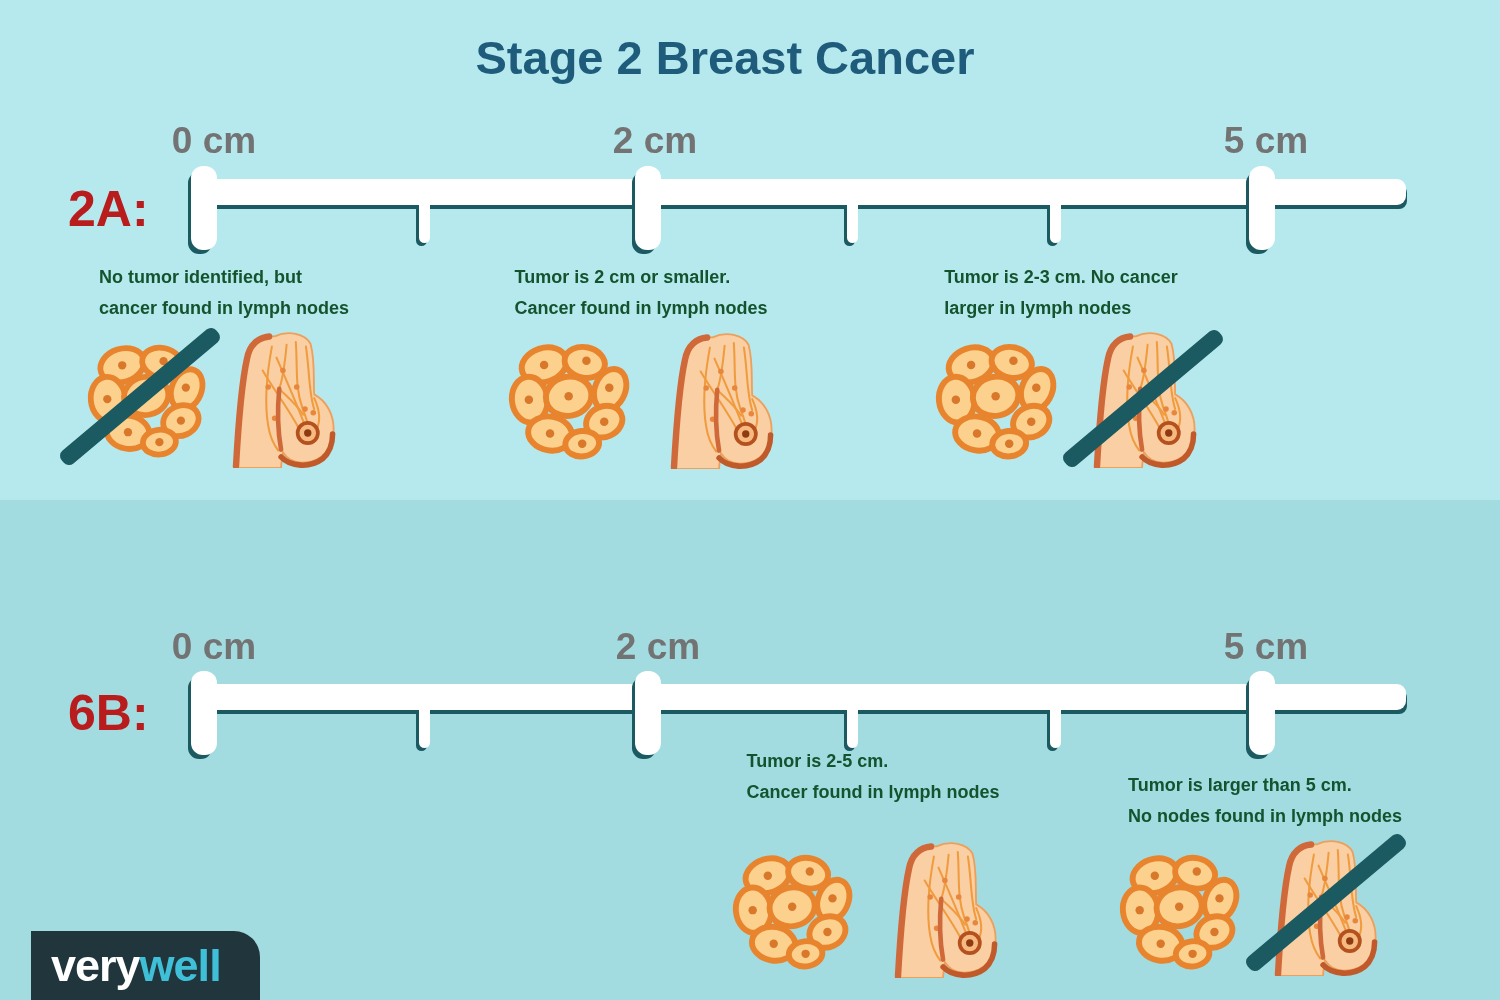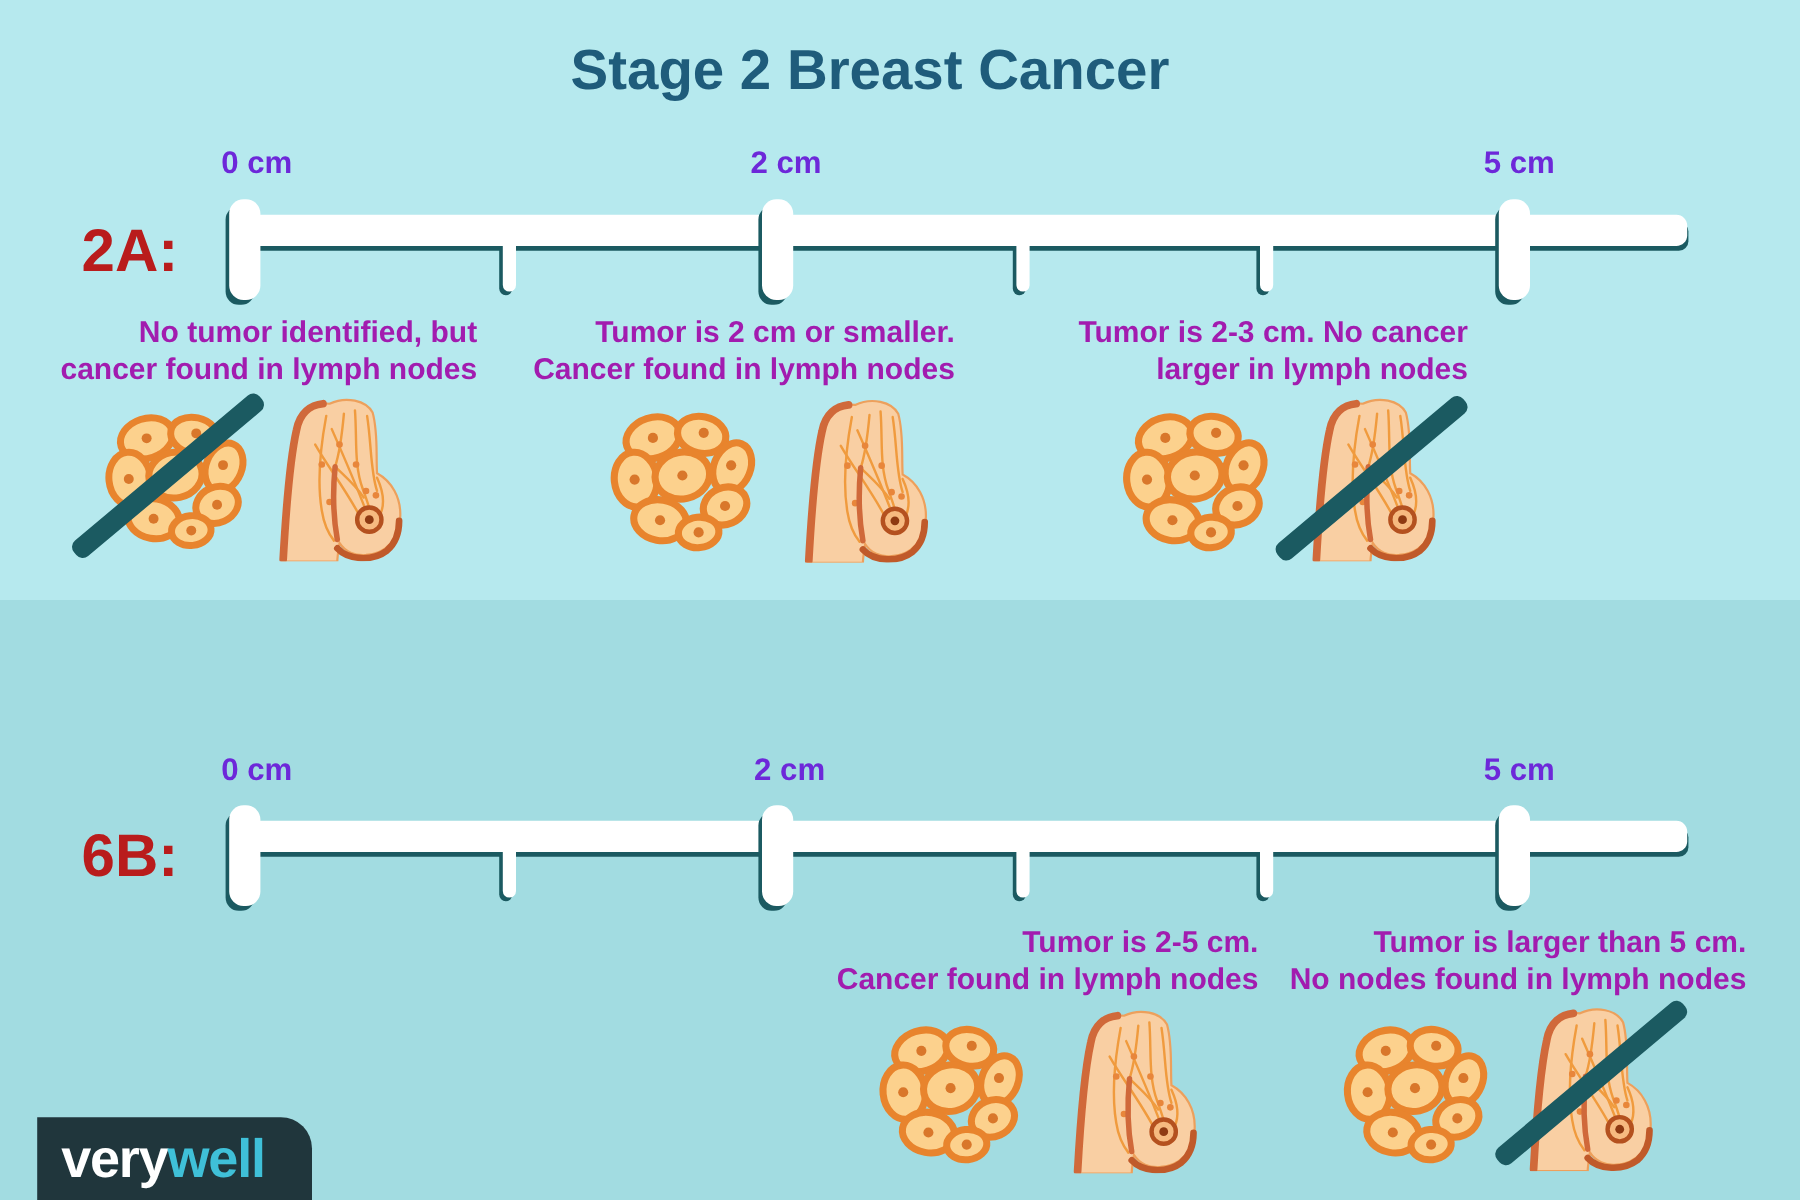--- a/index.html
+++ b/index.html
@@ -7,29 +7,29 @@
     position:relative;width:1500px;height:1000px;overflow:hidden;
     background:#b6e9ee;
     font-family:"Liberation Sans", sans-serif;
     padding-left:16px;
     -webkit-font-smoothing:antialiased;
   }
   .section-bottom{position:absolute;left:0;top:500px;width:1500px;height:500px;background:#a2dce1;}
   .title{position:absolute;left:0;top:30px;width:1450px;margin:0;text-align:center;
     font-size:47px;font-weight:800;color:#1f5c7b;letter-spacing:0px;}
   .ruler-id{position:absolute;font-size:50px;font-weight:800;color:#b91c1c;}
-  .cm-label{position:absolute;transform:translateX(-50%);font-size:26px;font-weight:800;color:#6d28d9;white-space:nowrap;}
+  .cm-label{position:absolute;transform:translateX(-50%);font-size:37px;font-weight:800;color:#737373;white-space:nowrap;}
   .ruler-bar{position:absolute;height:26px;background:#ffffff;border-radius:3px 9px 9px 3px;
     box-shadow:2px 5px 0 -1px #1b5a61;}
   .tick-major{position:absolute;width:26px;height:84px;background:#ffffff;border-radius:12px;
     box-shadow:-4px 5px 0 -1px #1b5a61;z-index:2;}
   .tick-minor{position:absolute;width:11px;height:40px;background:#ffffff;border-radius:0 0 6px 6px;
     box-shadow:-3px 3px 0 #1b5a61;z-index:1;}
-  .desc{position:absolute;transform:translateX(-50%);text-align:right;
-    font-size:25px;font-weight:800;color:#a21caf;line-height:31px;white-space:nowrap;}
+  .desc{position:absolute;transform:translateX(-50%);text-align:left;
+    font-size:18px;font-weight:800;color:#14532d;line-height:31px;white-space:nowrap;}
   .illo{position:absolute;}
   .slash{position:absolute;width:202px;height:17px;background:#1b5a61;border-radius:7px;
     transform:rotate(-40deg);z-index:5;}
   .logo{position:absolute;left:0;top:931px;width:229px;height:69px;background:#20363c;
     border-top-right-radius:26px;display:flex;align-items:center;padding-left:20px;
     box-sizing:border-box;font-size:45px;font-weight:800;letter-spacing:-1px;margin-left:31px;}
   .logo-very{color:#ffffff;}
   .logo-well{color:#3fc0d8;}
 </style>
 </head>
@@ -105,21 +105,21 @@
   <div class="tick-major" style="left:635px;top:166px"></div>
   <div class="tick-major" style="left:1249px;top:166px"></div>
   <div class="tick-minor" style="left:419px;top:203px"></div>
   <div class="tick-minor" style="left:847px;top:203px"></div>
   <div class="tick-minor" style="left:1050px;top:203px"></div>
 
   <div class="desc" style="left:224px;top:262px">
     <div>No tumor identified, but</div>
     <div>cancer found in lymph nodes</div>
   </div>
-  <div class="desc" style="left:620px;top:262px">
+  <div class="desc" style="left:641px;top:262px">
     <div>Tumor is 2 cm or smaller.</div>
     <div>Cancer found in lymph nodes</div>
   </div>
   <div class="desc" style="left:1061px;top:262px">
     <div>Tumor is 2-3 cm. No cancer</div>
     <div>larger in lymph nodes</div>
   </div>
 
   <svg class="illo" style="left:85px;top:338px" width="124" height="124">
       <use href="#sym-cluster"></use>
@@ -149,21 +149,21 @@
   <div class="cm-label" style="left:658px;top:626px">2 cm</div>
   <div class="cm-label" style="left:1266px;top:626px">5 cm</div>
   <div class="ruler-bar" style="left:196px;top:684px;width:1210px"></div>
   <div class="tick-major" style="left:191px;top:671px"></div>
   <div class="tick-major" style="left:635px;top:671px"></div>
   <div class="tick-major" style="left:1249px;top:671px"></div>
   <div class="tick-minor" style="left:419px;top:708px"></div>
   <div class="tick-minor" style="left:847px;top:708px"></div>
   <div class="tick-minor" style="left:1050px;top:708px"></div>
 
-  <div class="desc" style="left:873px;top:770px">
+  <div class="desc" style="left:873px;top:746px">
     <div>Tumor is 2-5 cm.</div>
     <div>Cancer found in lymph nodes</div>
   </div>
   <div class="desc" style="left:1265px;top:770px">
     <div>Tumor is larger than 5 cm.</div>
     <div>No nodes found in lymph nodes</div>
   </div>
 
   <svg class="illo" style="left:730px;top:848px" width="126" height="126">
       <use href="#sym-cluster"></use>

